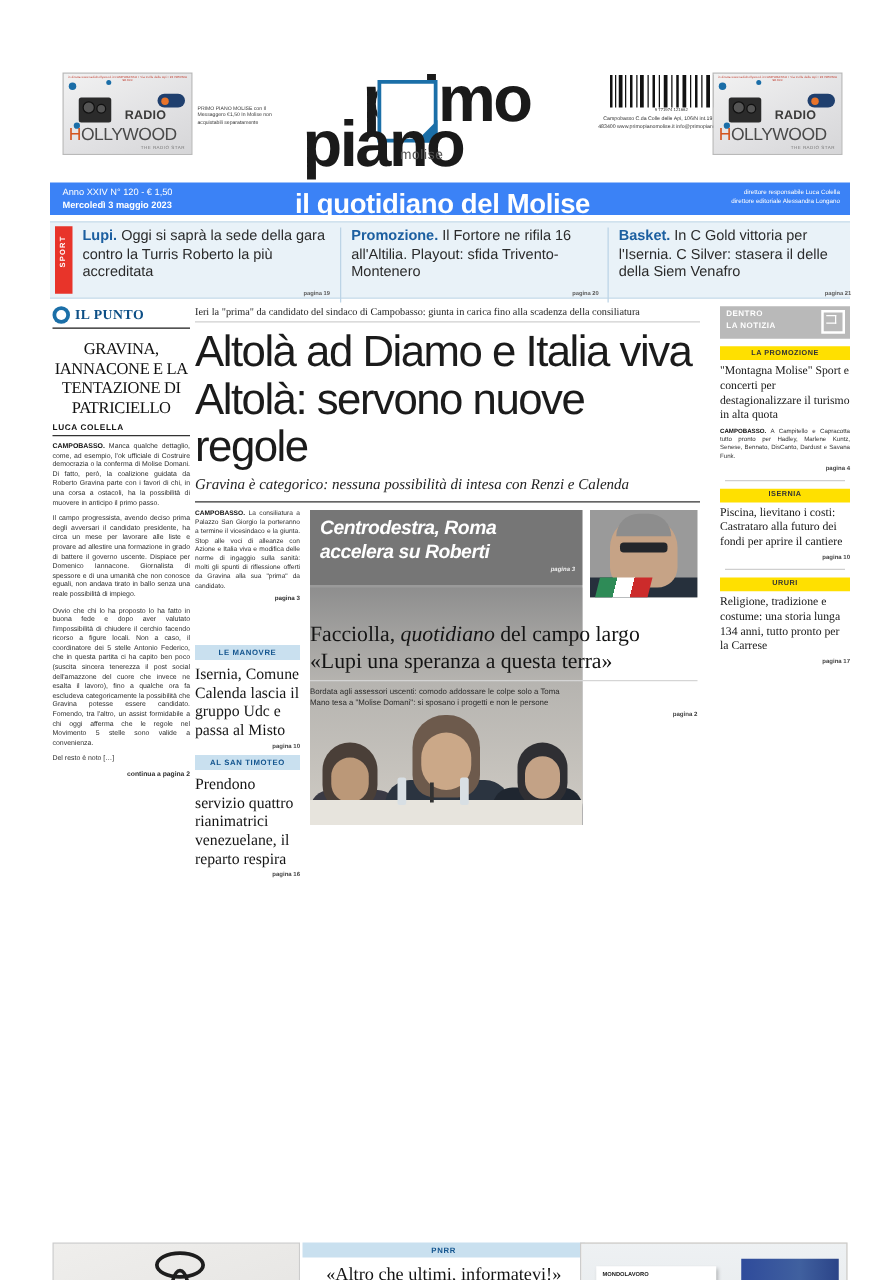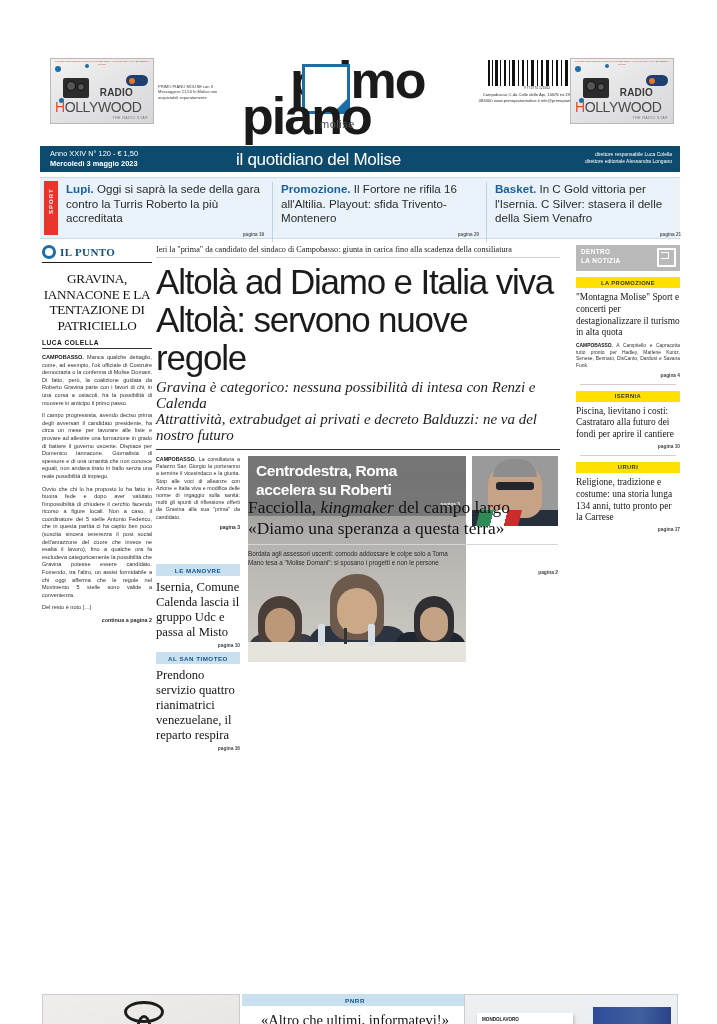--- a/index.html
+++ b/index.html
@@ -42,24 +42,24 @@
   .logo-piano{left:0px;top:34px;font-size:52px;}
   .logo-pagecurl{position:absolute;left:60px;top:12px;width:42px;height:44px;background:#fff;border:3px solid #1b6fa8;}
   .logo-pagecurl:after{content:"";position:absolute;right:-3px;bottom:-3px;width:0;height:0;border-left:18px solid transparent;border-bottom:18px solid #1b6fa8;}
   .logo-molise{position:absolute;left:78px;top:66px;font-size:11px;color:#555;letter-spacing:.5px;font-weight:normal;}
 
   .barcode{position:absolute;left:448px;top:14px;width:98px;height:30px;}
   .barcode i{position:absolute;top:0;height:26px;background:#111;}
   .barcode-num{position:absolute;left:0;top:26px;width:100%;text-align:center;font-size:3.4px;color:#333;}
   .pub-info{position:absolute;left:430px;top:46px;width:118px;text-align:right;font-size:4.2px;line-height:5.6px;color:#333;}
 
-  .blueband{position:relative;height:26px;background:#0c4a6e;color:#fff;}
+  .blueband{position:relative;height:26px;background:#3b82f6;color:#fff;}
   .blueband .issue{position:absolute;left:10px;top:3px;font-size:7.4px;line-height:9.5px;}
   .blueband .issue b{display:block;font-weight:bold;}
-  .blueband .tagline{position:absolute;left:196px;top:4px;font-size:17px;font-weight:normal;letter-spacing:-.3px;}
+  .blueband .tagline{position:absolute;left:196px;top:4px;font-size:22px;font-weight:bold;letter-spacing:-.3px;}
   .blueband .dirs{position:absolute;right:8px;top:5px;text-align:right;font-size:5px;line-height:7px;}
 
   
   .sportstrip{position:relative;margin-top:5px;height:60px;background:#e9f2f8;border-top:1px solid #c8dcea;border-bottom:1px solid #c8dcea;}
   .sport-tab{position:absolute;left:4px;top:3px;width:14px;height:54px;background:#e8342a;}
   .sport-tab span{display:block;transform:rotate(-90deg);transform-origin:center;white-space:nowrap;color:#fff;font-size:6px;font-weight:bold;letter-spacing:1px;margin-top:23px;}
   .sport-col{position:absolute;top:4px;font-size:11.6px;line-height:14.6px;color:#2b2b2b;}
   .sport-col b{color:#1c5fa0;font-weight:bold;}
   .sport-col .pg{display:block;margin-top:2px;text-align:right;font-size:4.6px;font-weight:bold;color:#5a5a5a;}
   .sport-col.c1{left:26px;width:198px;}
@@ -78,34 +78,34 @@
   .punto-eye:before{content:"";position:absolute;left:5px;top:5px;width:4px;height:4px;border-radius:50%;background:#1b6fa8;}
   .punto-title{font-family:"Liberation Serif",serif;font-weight:bold;font-size:11px;color:#0d4f86;letter-spacing:.4px;}
   .punto-kicker{font-family:"Liberation Serif",serif;font-size:13.2px;line-height:15.5px;text-align:center;margin:8px 0 6px;color:#111;letter-spacing:-.3px;}
   .punto-author{font-size:6.6px;font-weight:bold;letter-spacing:.5px;border-bottom:1px solid #333;padding-bottom:2px;margin-bottom:5px;color:#111;}
   .punto-body{font-size:5.55px;line-height:7.6px;text-align:justify;color:#2e2e2e;}
   .punto-body b{font-weight:bold;color:#111;}
   .punto-cont{margin-top:5px;text-align:right;font-size:5.4px;font-weight:bold;color:#2b2b2b;}
 
   .overline{font-family:"Liberation Serif",serif;font-size:8.2px;color:#222;border-bottom:1px solid #cfcfcf;padding-bottom:3px;}
   .mainhead{font-size:35px;line-height:38px;font-weight:normal;color:#1b1b1b;letter-spacing:-1.2px;margin:5px 0 2px;}
-  .subhead{font-family:"Liberation Serif",serif;font-style:italic;font-size:15px;line-height:16px;color:#222;border-bottom:1.2px solid #333;padding-bottom:6px;}
+  .subhead{font-family:"Liberation Serif",serif;font-style:italic;font-size:12px;line-height:16px;color:#222;border-bottom:1.2px solid #333;padding-bottom:6px;}
 
   .midgrid{position:relative;margin-top:6px;height:250px;}
   .mg-text{position:absolute;left:0;top:0;width:84px;font-size:5.3px;line-height:7.2px;text-align:justify;color:#2e2e2e;}
   .mg-text b{font-weight:bold;color:#111;}
   .mg-text .pg{display:block;margin-top:3px;text-align:right;font-size:5px;font-weight:bold;}
   .boxlabel{background:#c9e0ef;color:#14558f;font-size:6.2px;font-weight:bold;text-align:center;letter-spacing:.5px;padding:2.5px 0;margin-bottom:4px;}
   .boxtitle{font-family:"Liberation Serif",serif;font-size:12.6px;line-height:15px;color:#151515;}
   .boxpg{text-align:right;font-size:4.8px;font-weight:bold;color:#444;margin-top:3px;}
   .mg-box1{position:absolute;left:0;top:108px;width:84px;}
   .mg-box2{position:absolute;left:0;top:196px;width:84px;}
 
   .photo{position:absolute;background:#9a9a9a;overflow:hidden;}
-  .photo-main{left:92px;top:0;width:218px;height:206px;}
+  .photo-main{left:92px;top:0;width:218px;height:252px;font-style:italic;}
   .photo-small{left:316px;top:0;width:86px;height:70px;}
   .ph-band{position:absolute;left:0;top:0;width:100%;height:60px;background:rgba(110,110,110,.82);}
   .ph-head{position:absolute;left:8px;top:5px;width:200px;color:#fff;font-size:15.5px;line-height:19px;font-weight:bold;letter-spacing:-.4px;}
   .ph-pg{position:absolute;right:6px;top:46px;color:#eee;font-size:4.8px;font-weight:bold;}
   .scene{position:absolute;left:0;bottom:0;width:100%;height:190px;background:linear-gradient(180deg,#8e8e8e 0%,#b6b4b0 40%,#cfcbc4 100%);}
   .head1{position:absolute;left:82px;bottom:22px;width:54px;height:66px;border-radius:26px 26px 18px 18px;background:#6d5a4c;}
   .head1:after{content:"";position:absolute;left:7px;top:14px;width:40px;height:46px;border-radius:20px;background:#cba888;}
   .head2{position:absolute;left:10px;bottom:10px;width:44px;height:56px;border-radius:22px;background:#4a3f38;}
   .head2:after{content:"";position:absolute;left:7px;top:12px;width:30px;height:36px;border-radius:15px;background:#bb9878;}
   .head3{position:absolute;right:12px;bottom:14px;width:40px;height:52px;border-radius:20px;background:#2f2f33;}
@@ -283,21 +283,20 @@
     </div>
 
     <div class="colC">
       <div class="overline">Ieri la "prima" da candidato del sindaco di Campobasso: giunta in carica fino alla scadenza della consiliatura</div>
       <div class="mainhead">
         <div>Altolà ad Diamo e Italia viva</div>
         <div>Altolà: servono nuove regole</div>
       </div>
       <div class="subhead">
         <div>Gravina è categorico: nessuna possibilità di intesa con Renzi e Calenda</div>
-        <div>Attrattività, extrabudget ai privati e decreto Balduzzi: ne va del nostro futuro</div>
       </div>
 
       <div class="midgrid">
         <div class="mg-text">
           <b>CAMPOBASSO.</b><span> La consiliatura a Palazzo San Giorgio la porteranno a termine il vicesindaco e la giunta. Stop alle voci di alleanze con Azione e Italia viva e modifica delle norme di ingaggio sulla sanità: molti gli spunti di riflessione offerti da Gravina alla sua "prima" da candidato.</span>
           <span class="pg">pagina 3</span>
         </div>
 
         <div class="mg-box1">
           <div class="boxlabel">LE MANOVRE</div>
@@ -336,22 +335,22 @@
           <div class="sm-suit"></div>
           <div class="sm-face">
             <div class="sm-glass"></div>
           </div>
           <div class="sm-sash"></div>
         </div>
       </div>
 
       <div class="feat">
         <h2>
-          <span>Facciolla, </span><i>kingmaker</i><span> del campo largo</span>
-          <div>«Diamo una speranza a questa terra»</div>
+          <span>Facciolla, </span><i>quotidiano</i><span> del campo largo</span>
+          <div>«Lupi una speranza a questa terra»</div>
         </h2>
         <div class="dek">
           <div>Bordata agli assessori uscenti: comodo addossare le colpe solo a Toma</div>
           <div>Mano tesa a "Molise Domani": si sposano i progetti e non le persone</div>
         </div>
         <div class="pg">pagina 2</div>
       </div>
     </div>
 
     <div class="colR">

